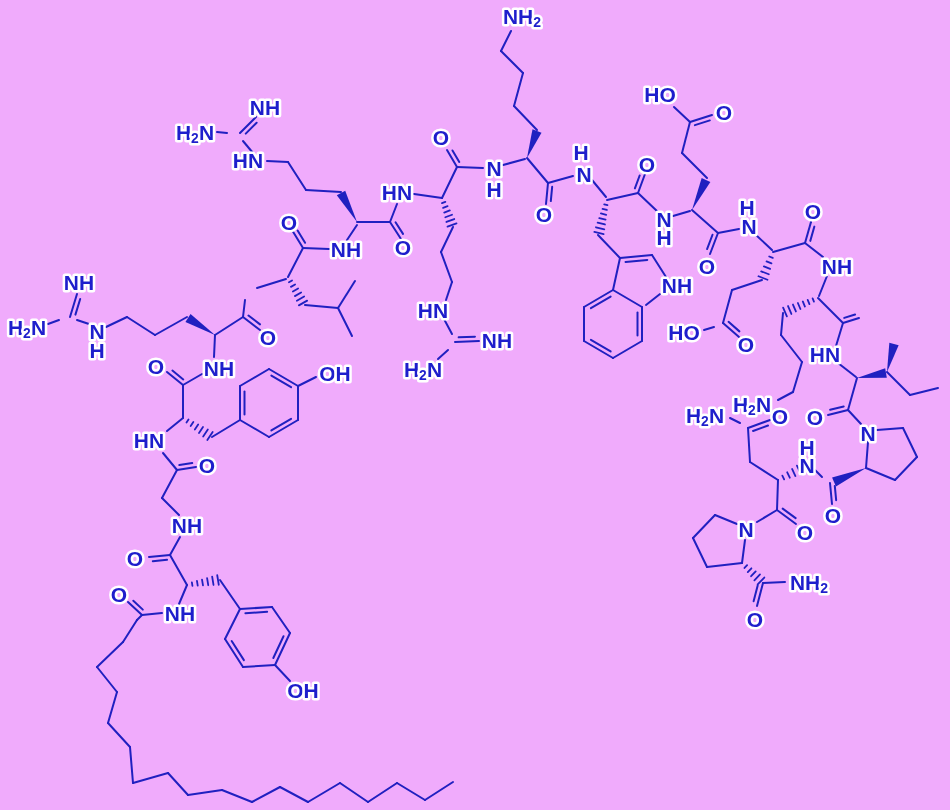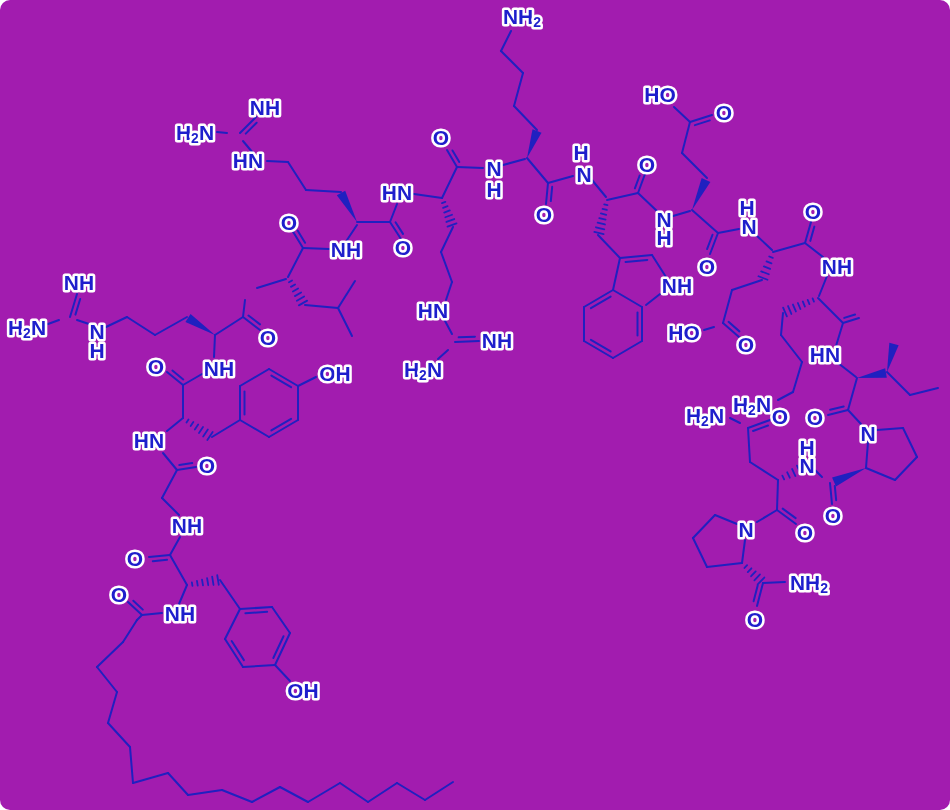--- a/index.html
+++ b/index.html
@@ -1,16 +1,16 @@
 <!DOCTYPE html>
 <html><head>
 <meta charset="utf-8">
 <style>
   html,body{margin:0;padding:0;background:#ffffff;}
-  .canvas-wrap{width:950px;height:810px;position:relative;background:#a21caf;overflow:hidden;border-radius:10px;}
+  .canvas-wrap{width:950px;height:810px;position:relative;background:#f0abfc;overflow:hidden;}
   svg{display:block;}
   .bond{stroke-linecap:round;fill:none;}
   .lbl{font-family:"Liberation Sans","DejaVu Sans",sans-serif;font-weight:600;
        text-anchor:middle;paint-order:stroke;stroke:#ffffff;stroke-width:5px;stroke-linejoin:round;}
 </style>
 </head>
 <body>
 
 <div class="canvas-wrap">
   <svg width="950" height="810" viewBox="0 0 950 810" xmlns="http://www.w3.org/2000/svg">

